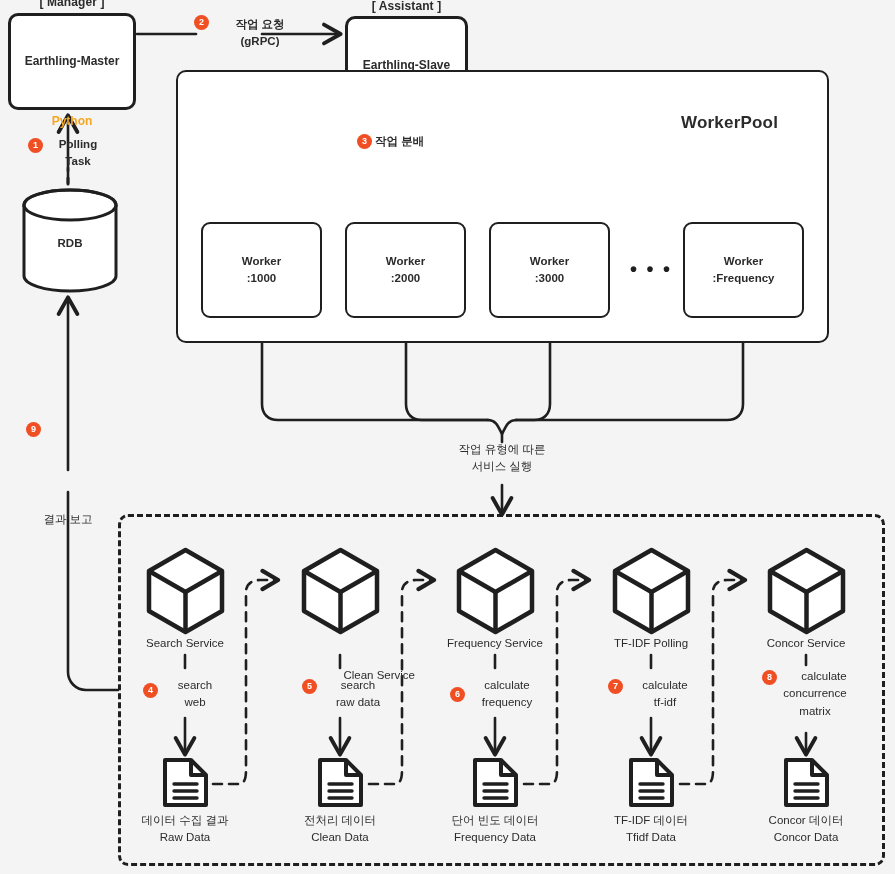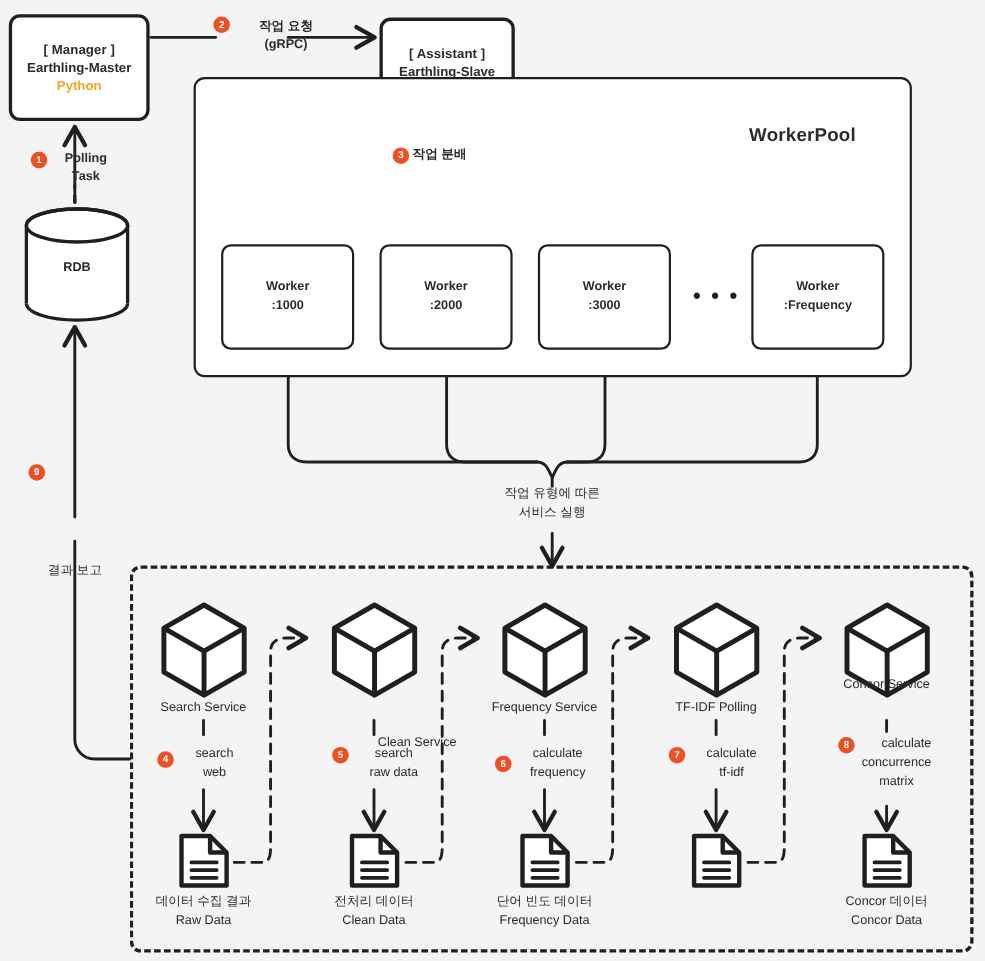--- a/index.html
+++ b/index.html
@@ -9,21 +9,21 @@
     color:#2b2b2b;
   }
   #stage{position:absolute;left:0;top:0;width:895px;height:874px;}
   svg.layer{position:absolute;left:0;top:0;width:895px;height:874px;pointer-events:none;}
   .node{position:absolute;box-sizing:border-box;}
 
   
   .rbox{
     background:#fff;border:3px solid #1f1f1f;border-radius:10px;
     display:flex;flex-direction:column;align-items:center;justify-content:center;
-    text-align:center;line-height:1.35;
+    text-align:center;line-height:1.35;gap:43px;
   }
   .rbox .l1{font-size:12px;font-weight:bold;letter-spacing:.1px;}
   .rbox .l2{font-size:12px;font-weight:bold;}
   .rbox .l3{font-size:12px;font-weight:bold;color:#f5a623;}
 
   .worker{background:#fff;border:2.5px solid #1f1f1f;border-radius:9px;
     display:flex;flex-direction:column;align-items:center;justify-content:center;
     text-align:center;line-height:1.5;font-size:11.5px;font-weight:bold;}
 
   .poolbox{border:2.5px solid #1f1f1f;border-radius:10px;background:#fff;}
@@ -260,27 +260,31 @@
   <div class="badge" style="left:608px;top:679px;">7</div>
   <div class="step-lbl" style="left:625px;top:677px;width:80px;">
     <div>calculate</div>
     <div>tf-idf</div>
   </div>
   <svg class="icn" style="left:627px;top:756px;width:49px;height:53px;" viewBox="0 0 49 53">
     <path d="M4,4 L30,4 L45,19 L45,49 L4,49 Z" fill="#fff" stroke="#1f1f1f" stroke-width="4" stroke-linejoin="round"></path>
     <path d="M30,4 L30,19 L45,19" fill="none" stroke="#1f1f1f" stroke-width="4" stroke-linejoin="round"></path>
     <path d="M13,28 H36 M13,35 H36 M13,42 H36" stroke="#1f1f1f" stroke-width="3.4" stroke-linecap="round"></path>
   </svg>
+  <div class="doc-name" style="left:576px;top:812px;width:150px;">
+    <div>TF-IDF 데이터</div>
+    <div>Tfidf Data</div>
+  </div>
 
   <svg class="icn" style="left:764px;top:546px;width:85px;height:90px;" viewBox="0 0 85 90">
     <path d="M42.5,4 L79,25 L79,65 L42.5,86 L6,65 L6,25 Z" fill="#fff" stroke="#1f1f1f" stroke-width="4.5" stroke-linejoin="round"></path>
     <path d="M6,25 L42.5,46 L79,25" fill="none" stroke="#1f1f1f" stroke-width="4.5" stroke-linejoin="round"></path>
     <path d="M42.5,46 L42.5,86" fill="none" stroke="#1f1f1f" stroke-width="4.5" stroke-linejoin="round"></path>
   </svg>
-  <div class="svc-name" style="left:731px;top:614px;width:150px;text-align:center;">Concor Service</div>
+  <div class="svc-name" style="left:731px;top:635px;width:150px;text-align:center;">Concor Service</div>
   <div class="badge" style="left:762px;top:670px;">8</div>
   <div class="step-lbl" style="left:779px;top:668px;width:90px;">
     <div>calculate</div>
     <div style="margin-left:-18px;">concurrence</div>
     <div style="margin-left:-18px;">matrix</div>
   </div>
   <svg class="icn" style="left:782px;top:756px;width:49px;height:53px;" viewBox="0 0 49 53">
     <path d="M4,4 L30,4 L45,19 L45,49 L4,49 Z" fill="#fff" stroke="#1f1f1f" stroke-width="4" stroke-linejoin="round"></path>
     <path d="M30,4 L30,19 L45,19" fill="none" stroke="#1f1f1f" stroke-width="4" stroke-linejoin="round"></path>
     <path d="M13,28 H36 M13,35 H36 M13,42 H36" stroke="#1f1f1f" stroke-width="3.4" stroke-linecap="round"></path>

